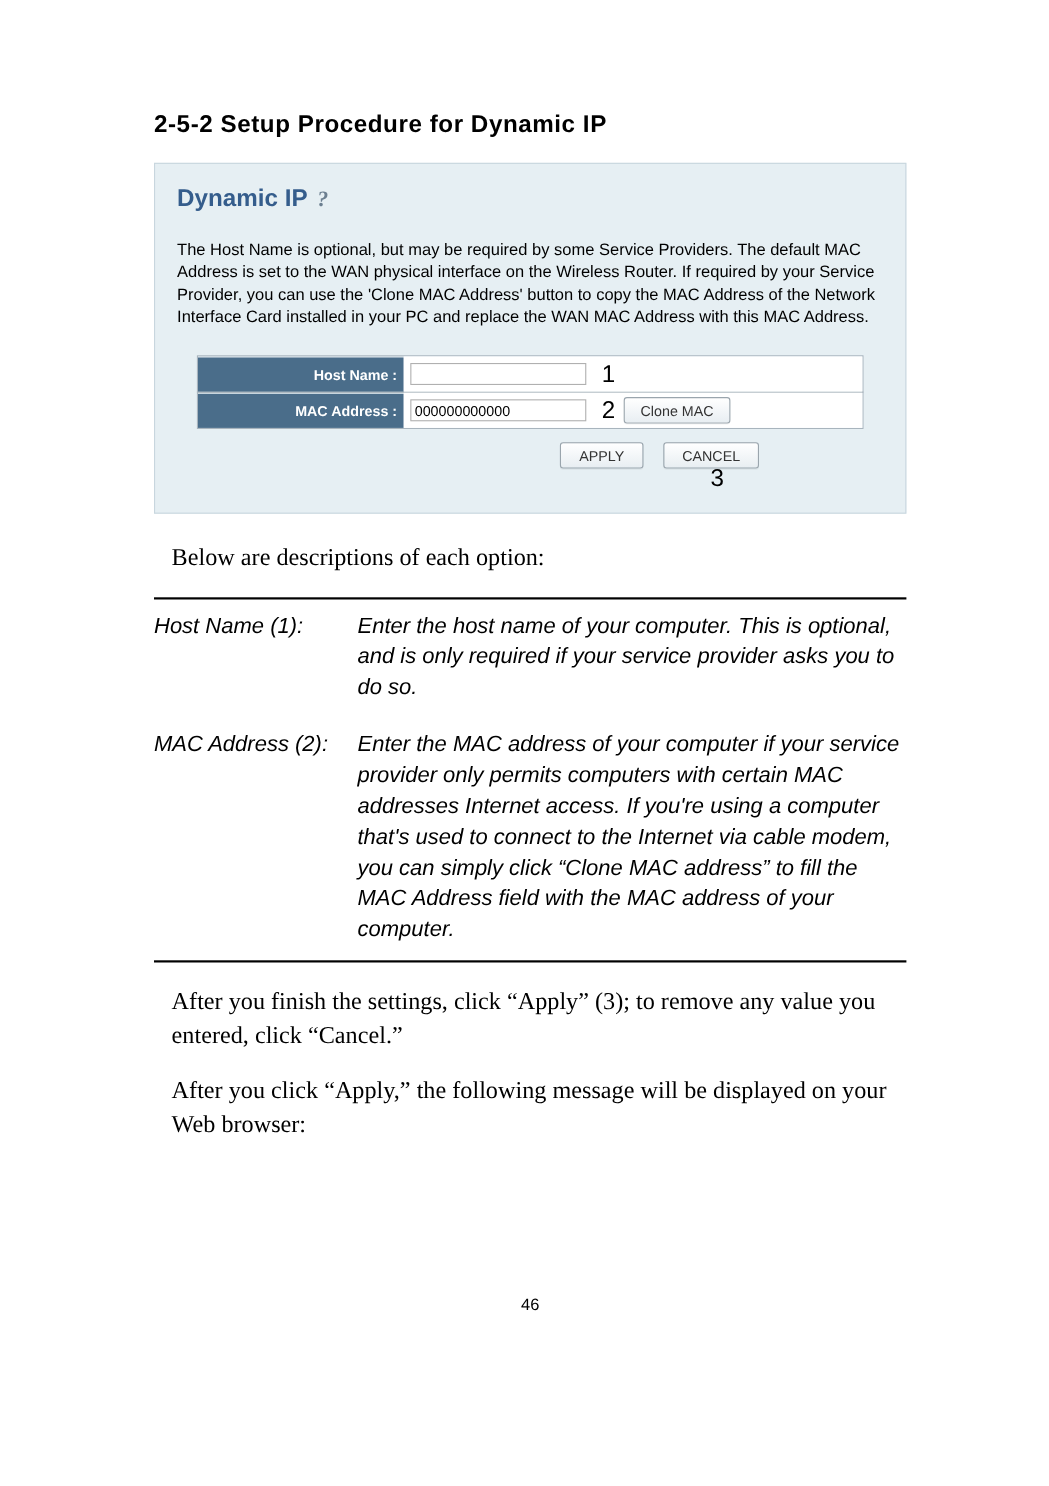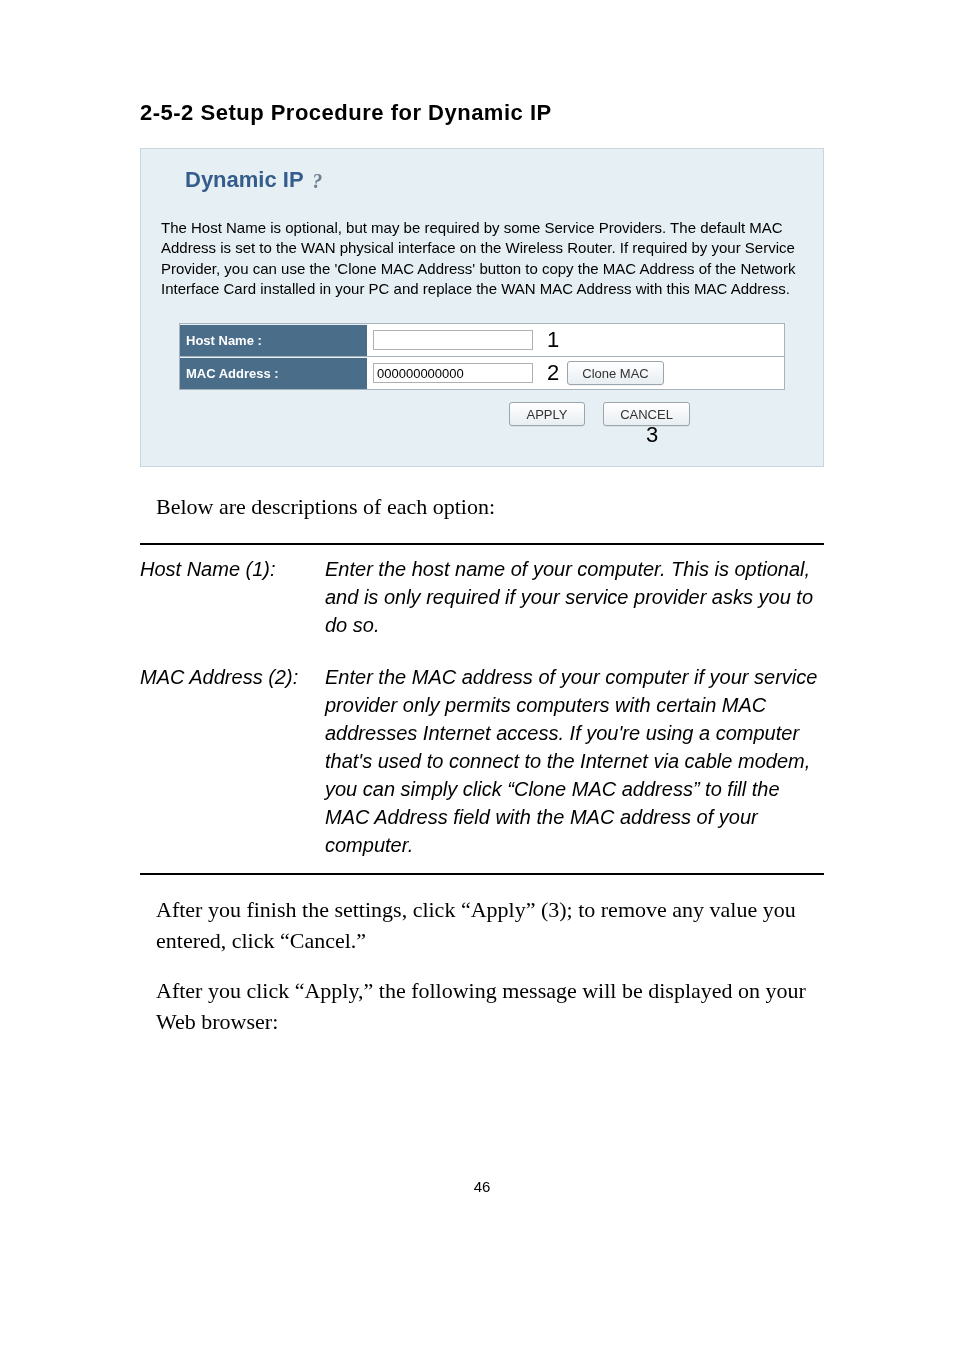--- a/index.html
+++ b/index.html
@@ -23,21 +23,20 @@
     background: #e6eff3;
     border: 1px solid #c8d6de;
     padding: 18px 20px 18px 20px;
     margin-bottom: 25px;
   }
   .panel-title {
     font-size: 22px;
     font-weight: bold;
     color: #355d8c;
     margin-bottom: 25px;
-    margin-left: 24px;
   }
   .help-q {
     display: inline-block;
     font-family: "Times New Roman", serif;
     font-style: italic;
     color: #6c7f90;
     margin-left: 3px;
     font-size: 20px;
     vertical-align: middle;
   }
@@ -55,21 +54,21 @@
     align-items: center;
     border: 1px solid #a8b4bd;
     margin-top: -1px;
   }
   .form-label {
     width: 175px;
     background: #4a6d8a;
     color: #fff;
     font-size: 13px;
     font-weight: bold;
-    text-align: left;
+    text-align: right;
     padding: 8px 6px;
   }
   .form-field {
     flex: 1;
     background: #fff;
     padding: 3px 6px;
     display: flex;
     align-items: center;
     gap: 8px;
   }

